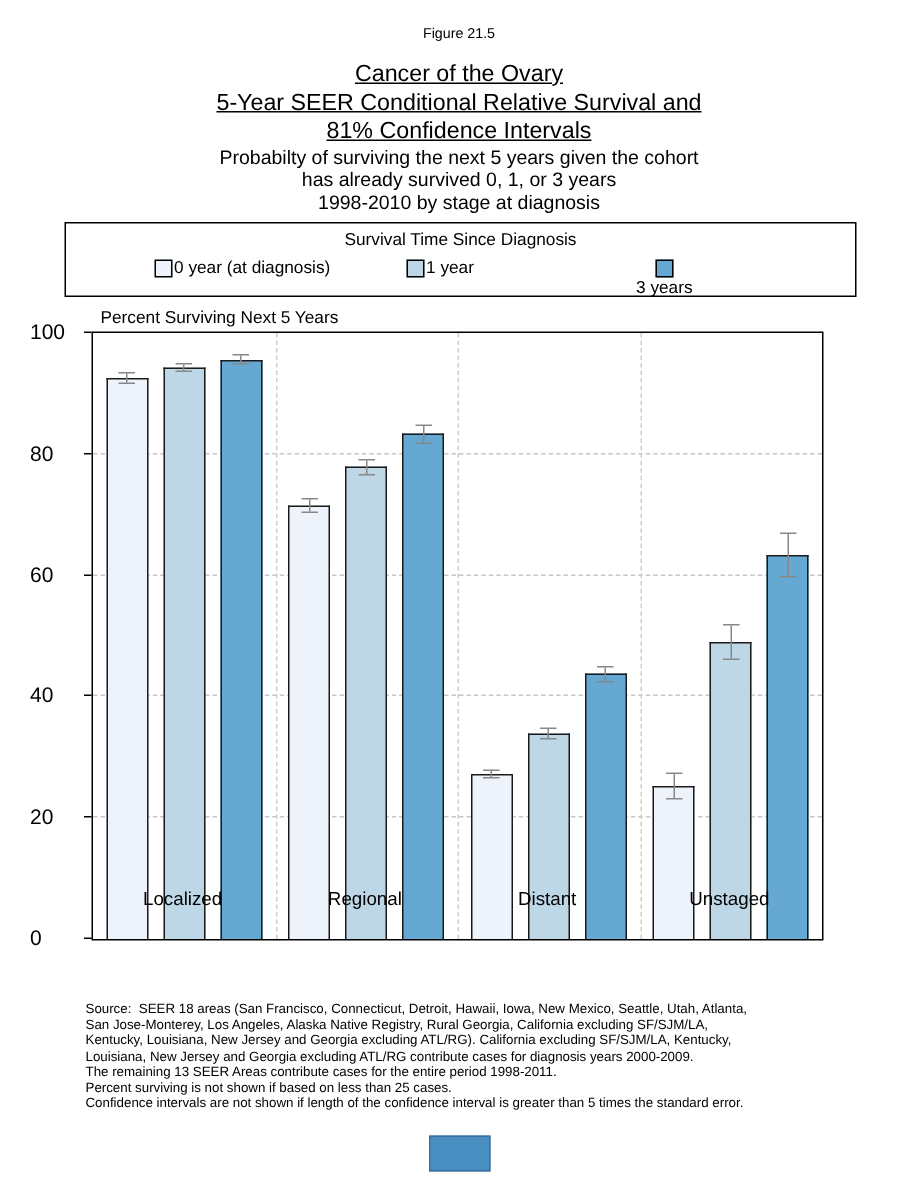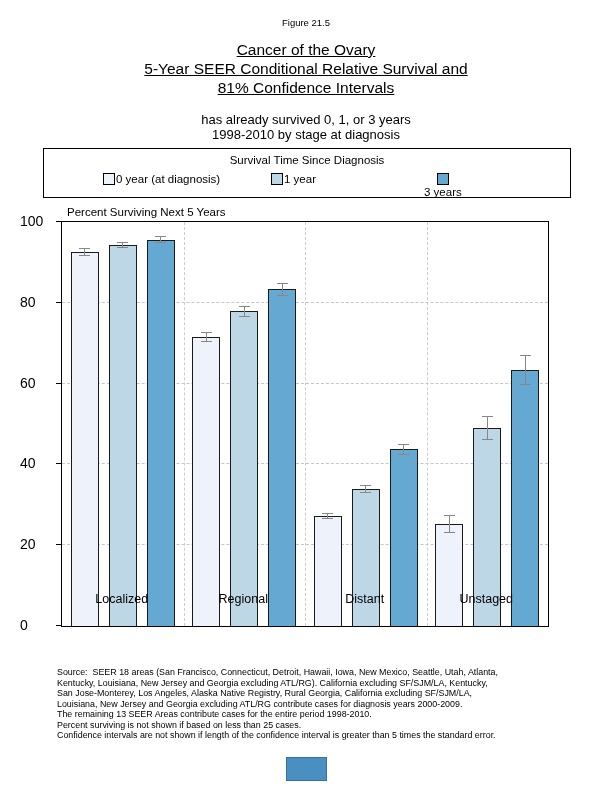--- a/index.html
+++ b/index.html
@@ -44,20 +44,21 @@
 </head>
 <body>
 
 <div id="page">
 
   <div id="figure-label" class="centered">Figure 21.5</div>
 
   <div id="title1" class="centered title-line">Cancer of the Ovary</div>
   <div id="title2" class="centered title-line">5-Year SEER Conditional Relative Survival and</div>
   <div id="title3" class="centered title-line">81% Confidence Intervals</div>
+  <div id="sub1" class="centered subtitle-line">Probabilty of surviving the next 5 years given the cohort</div>
   <div id="sub2" class="centered subtitle-line">has already survived 0, 1, or 3 years</div>
   <div id="sub3" class="centered subtitle-line">1998-2010 by stage at diagnosis</div>
 
   <div id="legend-box">
     <div id="legend-title">Survival Time Since Diagnosis</div>
 
   <div class="legend-entry" style="left: 59px;">
         <span class="legend-swatch" style="background: rgb(238, 242, 251);"></span>
         <span>0 year (at diagnosis)</span>
       </div>
@@ -137,24 +138,24 @@
         <div class="error-bar" style="left: 93.25px; bottom: 240.784px; height: 30.704px;">
           <div class="error-bar-line"></div>
         </div>
       </div>
     </div>
 
 
   <div id="footnote">
 
   <div class="footnote-line">Source:  SEER 18 areas (San Francisco, Connecticut, Detroit, Hawaii, Iowa, New Mexico, Seattle, Utah, Atlanta,</div>
+      <div class="footnote-line">San Jose-Monterey, Los Angeles, Alaska Native Registry, Rural Georgia, California excluding SF/SJM/LA,</div>
       <div class="footnote-line">Kentucky, Louisiana, New Jersey and Georgia excluding ATL/RG). California excluding SF/SJM/LA, Kentucky,</div>
-      <div class="footnote-line">San Jose-Monterey, Los Angeles, Alaska Native Registry, Rural Georgia, California excluding SF/SJM/LA,</div>
       <div class="footnote-line">Louisiana, New Jersey and Georgia excluding ATL/RG contribute cases for diagnosis years 2000-2009.</div>
-      <div class="footnote-line">The remaining 13 SEER Areas contribute cases for the entire period 1998-2010.</div>
+      <div class="footnote-line">The remaining 13 SEER Areas contribute cases for the entire period 1998-2011.</div>
       <div class="footnote-line">Percent surviving is not shown if based on less than 25 cases.</div>
       <div class="footnote-line">Confidence intervals are not shown if length of the confidence interval is greater than 5 times the standard error.</div>
     </div>
 
   <div id="nav-box" style="background: rgb(74, 143, 194);"></div>
 
 <div class="ytick-label" style="left: 20px; top: 617px;">0</div>
     <div class="ytick-mark" style="left: 56px; top: 625px;"></div>
     <div class="ytick-label" style="left: 20px; top: 536.2px;">20</div>
     <div class="ytick-mark" style="left: 56px; top: 544.2px;"></div>

